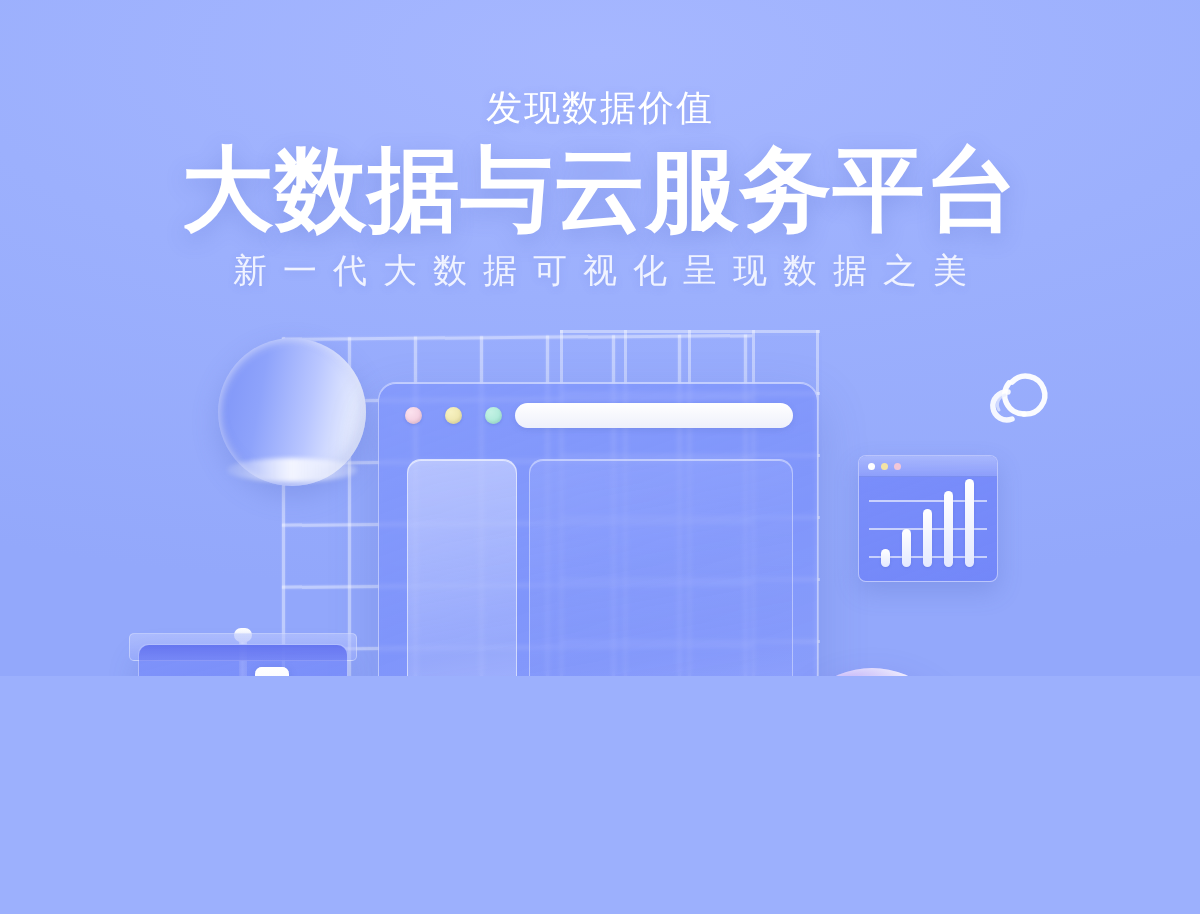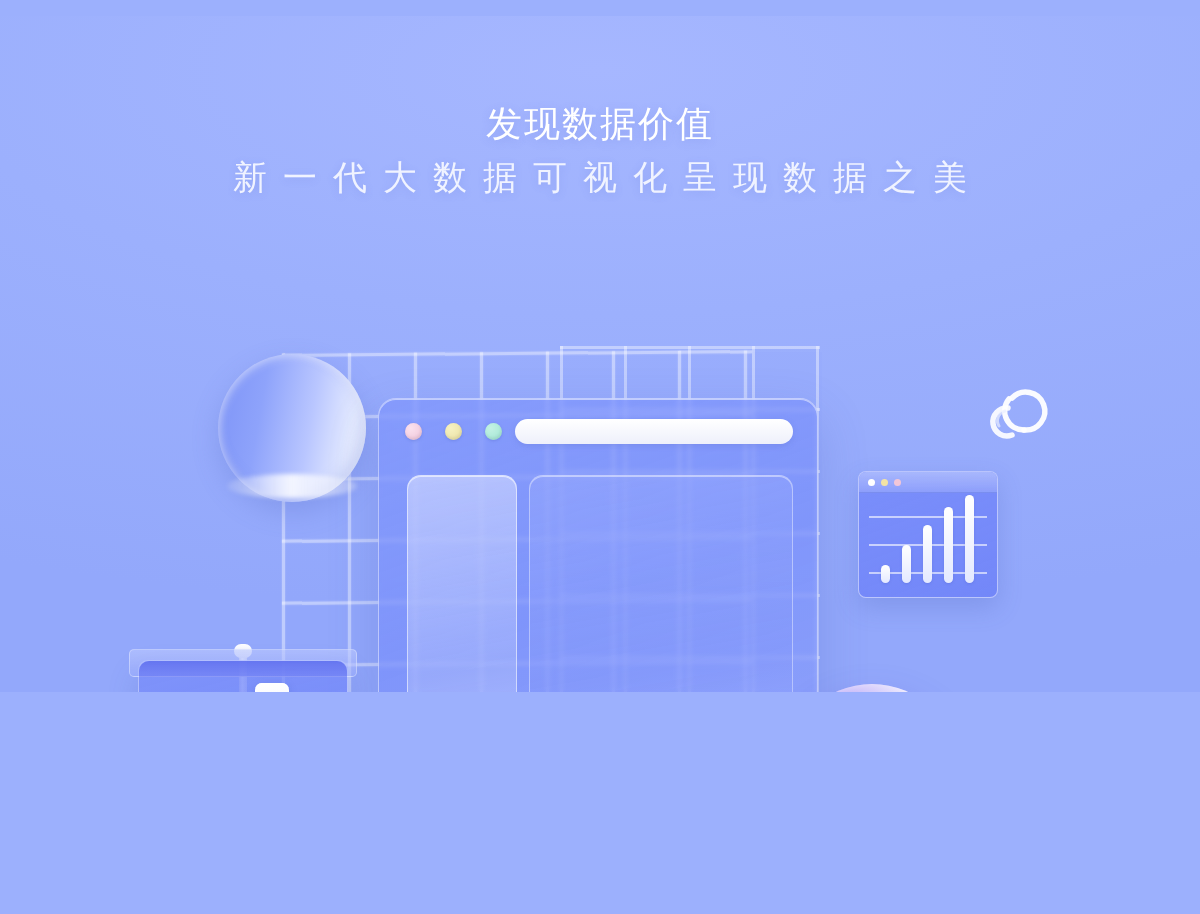--- a/index.html
+++ b/index.html
@@ -8,21 +8,20 @@
     font-family:"Liberation Sans","DejaVu Sans",sans-serif;
     background:#9cb0fd;
   }
   .stage{
     position:relative;
     width:1200px;
     height:676px;
     overflow:hidden;
     background:
       radial-gradient(120% 80% at 50% 8%, #a6b7ff 0%, #9cb0fd 45%, #93a8fb 100%);
-    margin-top: 16px;
   }
 
   
   .floor{
     position:absolute;left:0;right:0;top:832px;height:82px;
     background:
       linear-gradient(180deg,
         rgba(170,186,255,.95) 0%,
         rgba(208,216,255,.98) 10%,
         rgba(228,233,255,1) 30%,
@@ -350,16 +349,17 @@
       <path d="M30 28 a14 14 0 1 0 4 27" stroke="#ffffff" stroke-width="5.5" stroke-linecap="round" opacity=".9"></path>
       <path d="M21 46 a10 10 0 0 1 6 -15" stroke="#e9eeff" stroke-width="3" stroke-linecap="round" opacity=".7"></path>
     </svg>
   </div>
 
   <div class="sphere sph-left"></div>
   <div class="sphere sph-right"></div>
 
   <div class="text-block">
     <p class="eyebrow">发现数据价值</p>
+    <h1 class="headline">大数据与云服务平台</h1>
     <p class="tagline">新一代大数据可视化呈现数据之美</p>
   </div>
 
 </div>
 
 </body></html>

